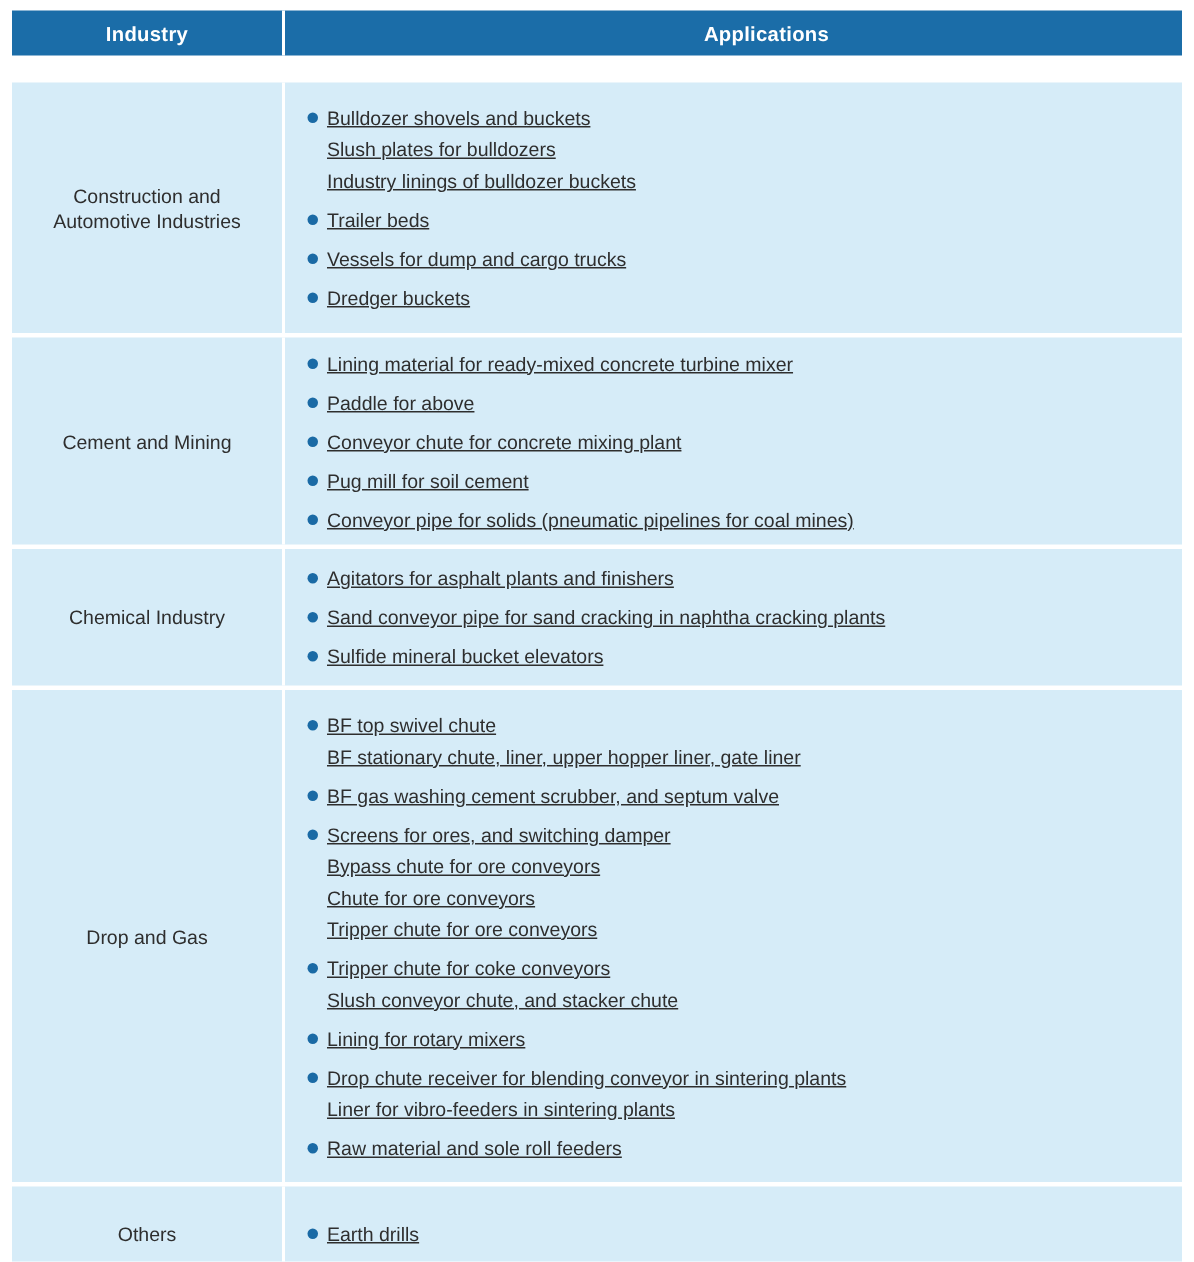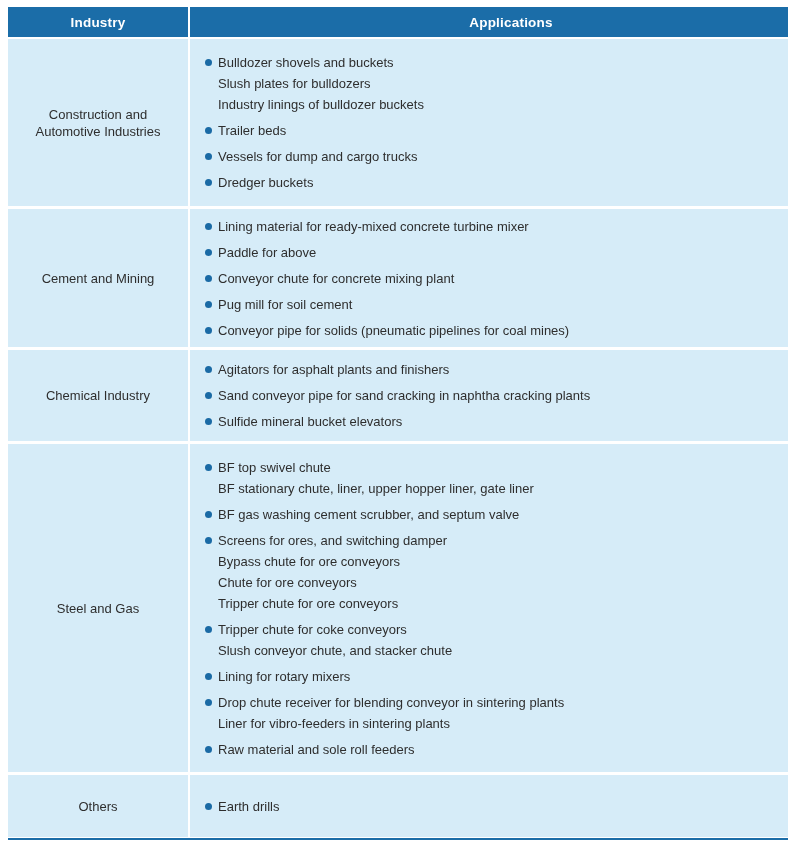--- a/index.html
+++ b/index.html
@@ -20,21 +20,21 @@
     overflow: hidden;
   }
   .table-wrap {
     width: 780px;
     margin: 7px 8px 0 8px;
   }
   .header-row {
     display: flex;
     height: 30px;
     background: var(--header-bg);
-    margin-bottom: 2px;
+    margin-bottom: 18px;
     gap: 44px;
   }
   .header-cell {
     display: flex;
     align-items: center;
     justify-content: center;
     color: var(--header-text);
     font-size: 13.5px;
     font-weight: bold;
     letter-spacing: 0.2px;
@@ -70,20 +70,21 @@
     justify-content: center;
     padding-left: 15px;
     padding-right: 10px;
   }
   .group + .group { margin-top: 5px; }
   .app-line {
     position: relative;
     padding-left: 13px;
     font-size: 13px;
     line-height: 21px;
+    text-decoration: underline;
   }
   .bullet {
     position: absolute;
     left: 0;
     top: 7px;
     width: 7px;
     height: 7px;
     border-radius: 50%;
     background: var(--bullet);
     display: inline-block;
@@ -158,21 +159,21 @@
           <div class="group">
             <div class="app-line"><span class="bullet"></span><span>Sand conveyor pipe for sand cracking in naphtha cracking plants</span></div>
           </div>
           <div class="group">
             <div class="app-line"><span class="bullet"></span><span>Sulfide mineral bucket elevators</span></div>
           </div>
         </div>
       </div>
       <div class="row" style="height: 328px;">
         <div class="cell-industry">
-          <span class="industry-label">Steel and Gas</span>
+          <span class="industry-label">Drop and Gas</span>
         </div>
         <div class="cell-apps">
           <div class="group">
             <div class="app-line"><span class="bullet"></span><span>BF top swivel chute</span></div>
             <div class="app-line"><span>BF stationary chute, liner, upper hopper liner, gate liner</span></div>
           </div>
           <div class="group">
             <div class="app-line"><span class="bullet"></span><span>BF gas washing cement scrubber, and septum valve</span></div>
           </div>
           <div class="group">

